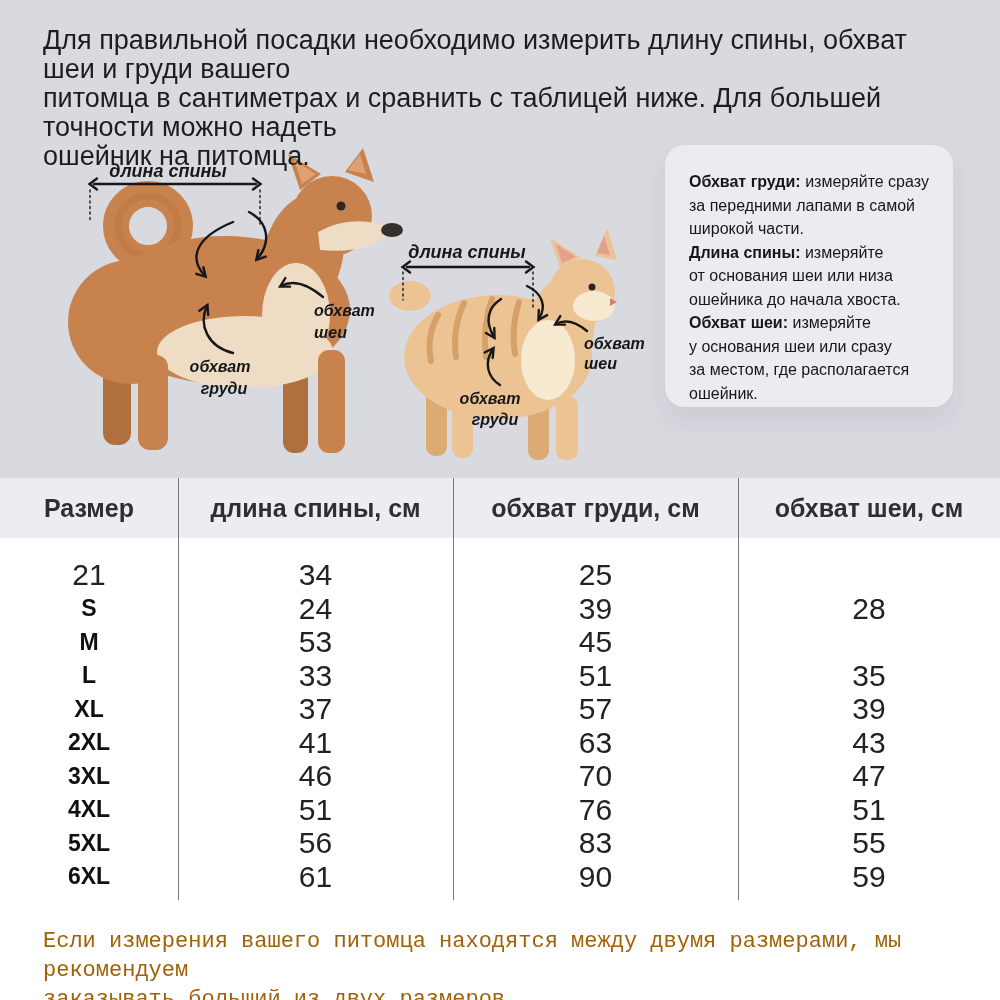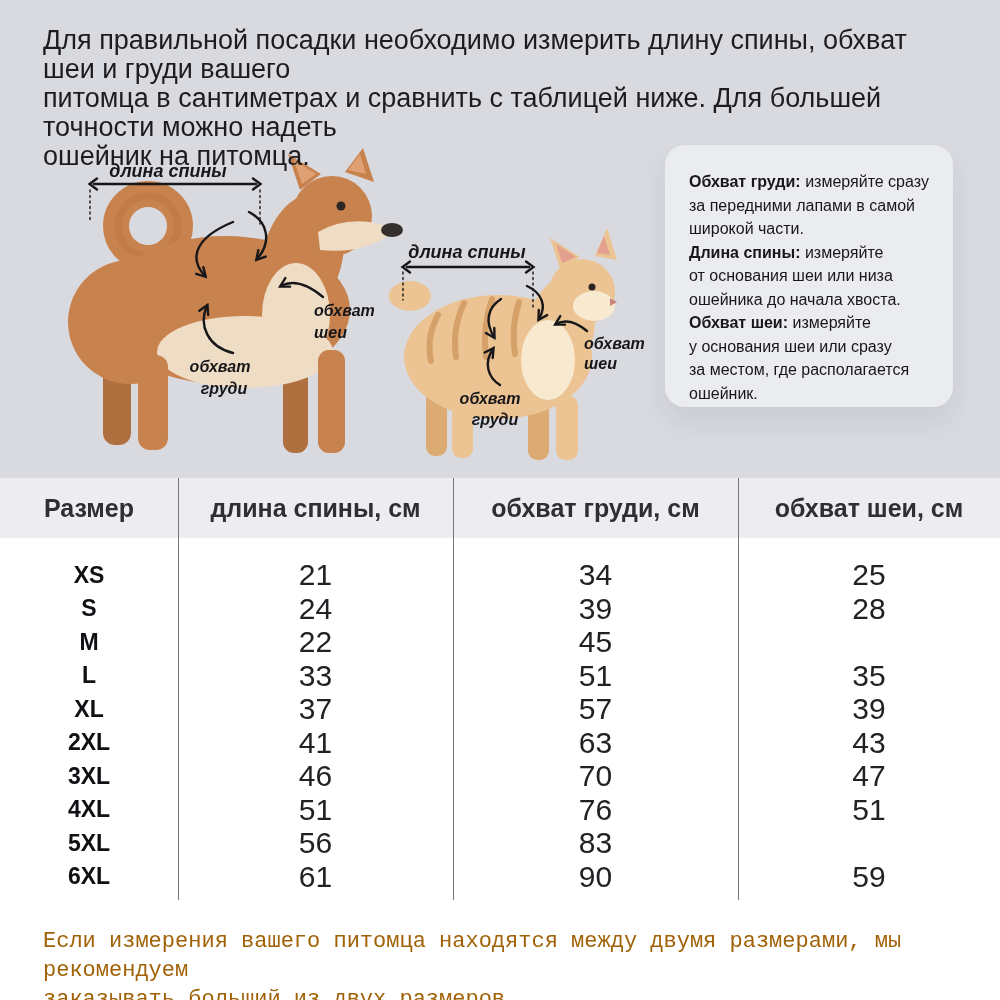--- a/index.html
+++ b/index.html
@@ -160,34 +160,33 @@
     <div class="th">обхват груди, см</div>
     <div class="th">обхват шеи, см</div>
   </div>
 
   <div class="vline" style="left:178px"></div>
   <div class="vline" style="left:453px"></div>
   <div class="vline" style="left:738px"></div>
 
   <div class="tbody">
     <div class="trow">
-      <div class="td-size">XS</div>
       <div class="td-val">21</div>
       <div class="td-val">34</div>
       <div class="td-val">25</div>
     </div>
     <div class="trow">
       <div class="td-size">S</div>
       <div class="td-val">24</div>
       <div class="td-val">39</div>
       <div class="td-val">28</div>
     </div>
     <div class="trow">
       <div class="td-size">M</div>
-      <div class="td-val">22</div>
+      <div class="td-val">53</div>
       <div class="td-val">45</div>
     </div>
     <div class="trow">
       <div class="td-size">L</div>
       <div class="td-val">33</div>
       <div class="td-val">51</div>
       <div class="td-val">35</div>
     </div>
     <div class="trow">
       <div class="td-size">XL</div>
@@ -210,20 +209,21 @@
     <div class="trow">
       <div class="td-size">4XL</div>
       <div class="td-val">51</div>
       <div class="td-val">76</div>
       <div class="td-val">51</div>
     </div>
     <div class="trow">
       <div class="td-size">5XL</div>
       <div class="td-val">56</div>
       <div class="td-val">83</div>
+      <div class="td-val">55</div>
     </div>
     <div class="trow">
       <div class="td-size">6XL</div>
       <div class="td-val">61</div>
       <div class="td-val">90</div>
       <div class="td-val">59</div>
     </div>
   </div>
 
   <p class="footer-note">Если измерения вашего питомца находятся между двумя размерами, мы рекомендуем

